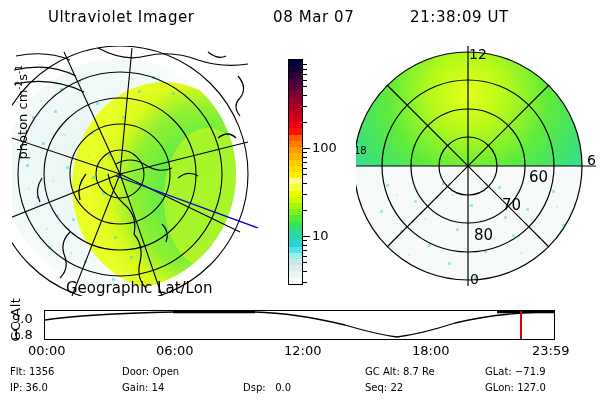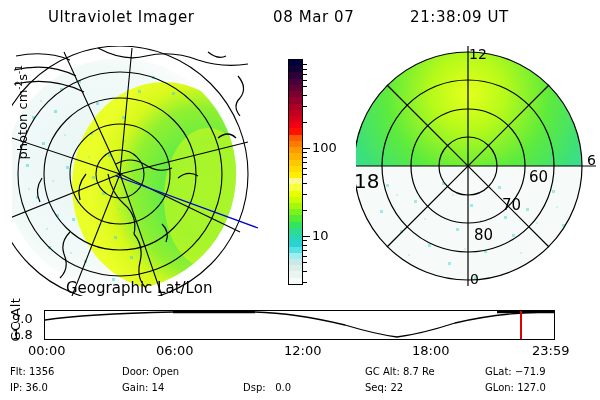--- a/index.html
+++ b/index.html
@@ -320,21 +320,21 @@
         <line x1="31" y1="41" x2="193" y2="203"></line>
         <line x1="193" y1="41" x2="31" y2="203"></line>
       </g>
 
       <text x="173" y="138" font-family="DejaVu Sans,sans-serif" font-size="15">60</text>
       <text x="146" y="166" font-family="DejaVu Sans,sans-serif" font-size="15">70</text>
       <text x="118" y="196" font-family="DejaVu Sans,sans-serif" font-size="15">80</text>
     </svg>
 
     <div class="txt" style="left:113px;top:2px;font-size:14px;">12</div>
-    <div class="txt" style="left:-2px;top:125px;font-size:20px;">18</div>
+    <div class="txt" style="left:-2px;top:101px;font-size:10px;">18</div>
     <div class="txt" style="left:231px;top:108px;font-size:14px;">6</div>
     <div class="txt" style="left:114px;top:227px;font-size:14px;">0</div>
   </div>
 
   <div class="txt" id="geo-subtitle">Geographic Lat/Lon</div>
 
   <div id="yaxis-title">GC Alt</div>
   <div class="ylab" id="ylab-hi">9.0</div>
   <div class="ylab" id="ylab-lo">1.8</div>
 

